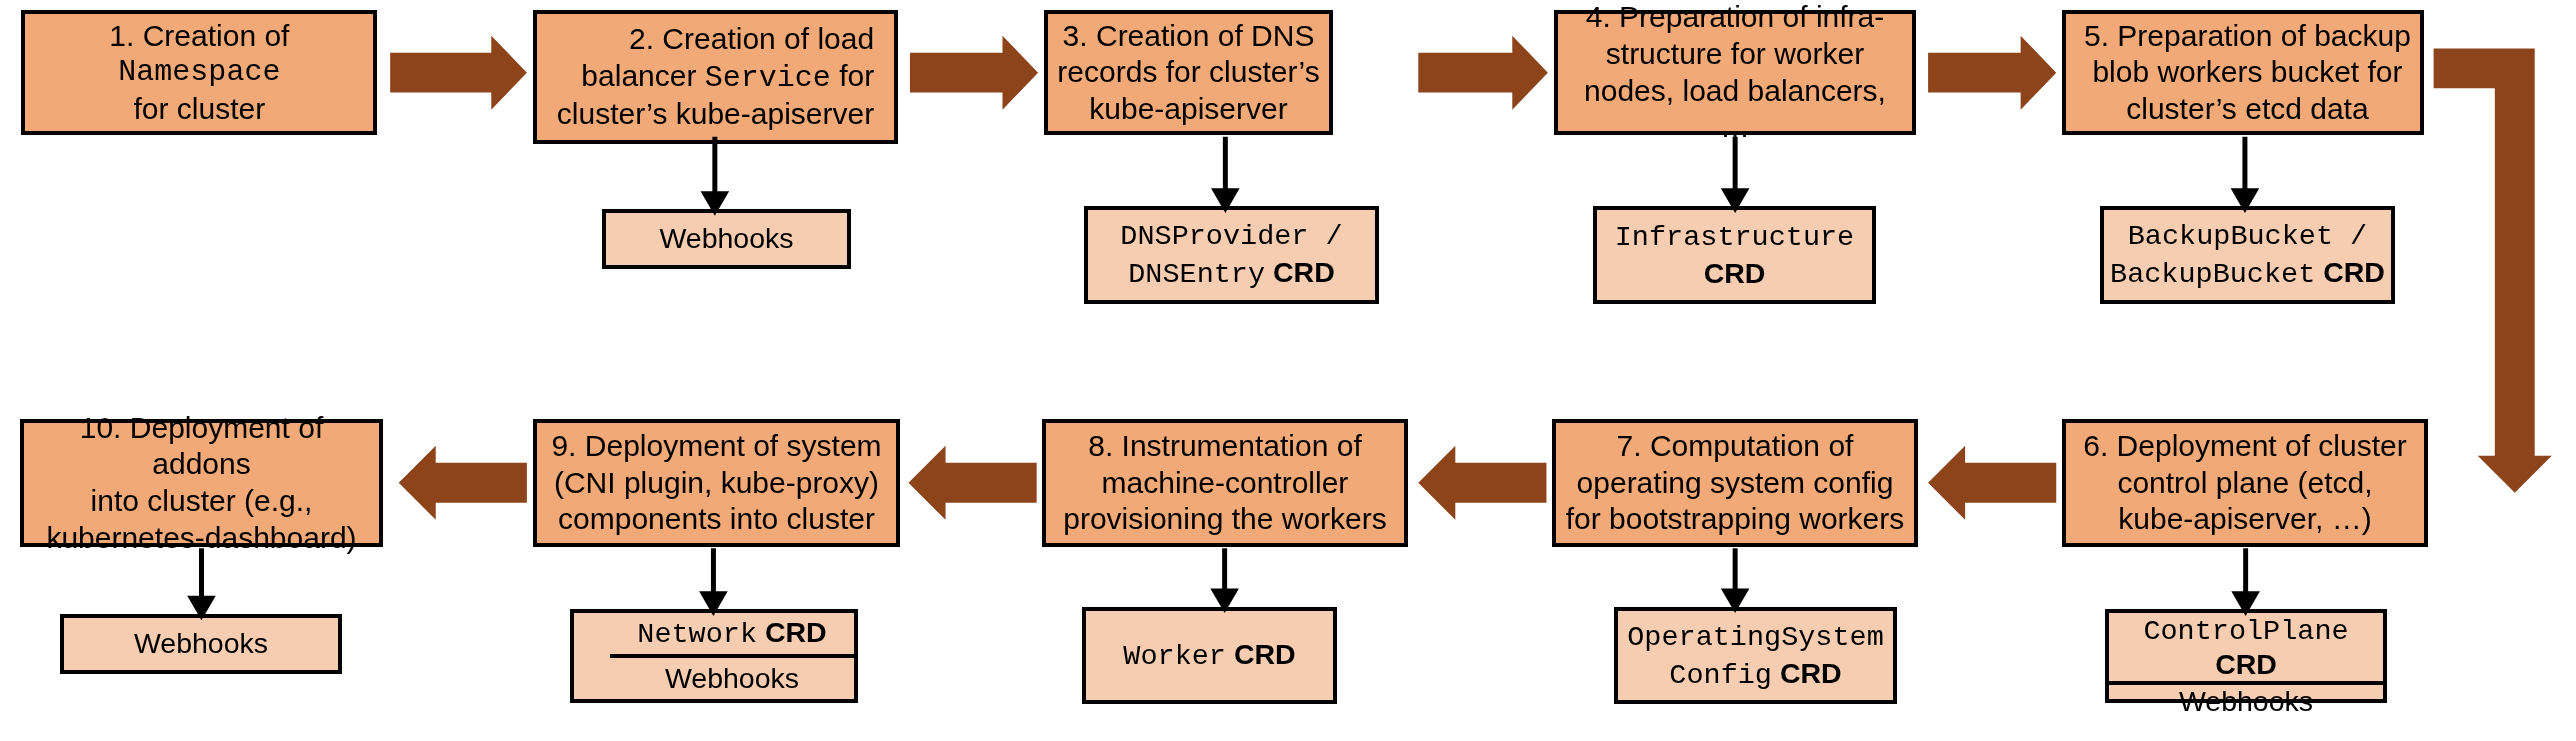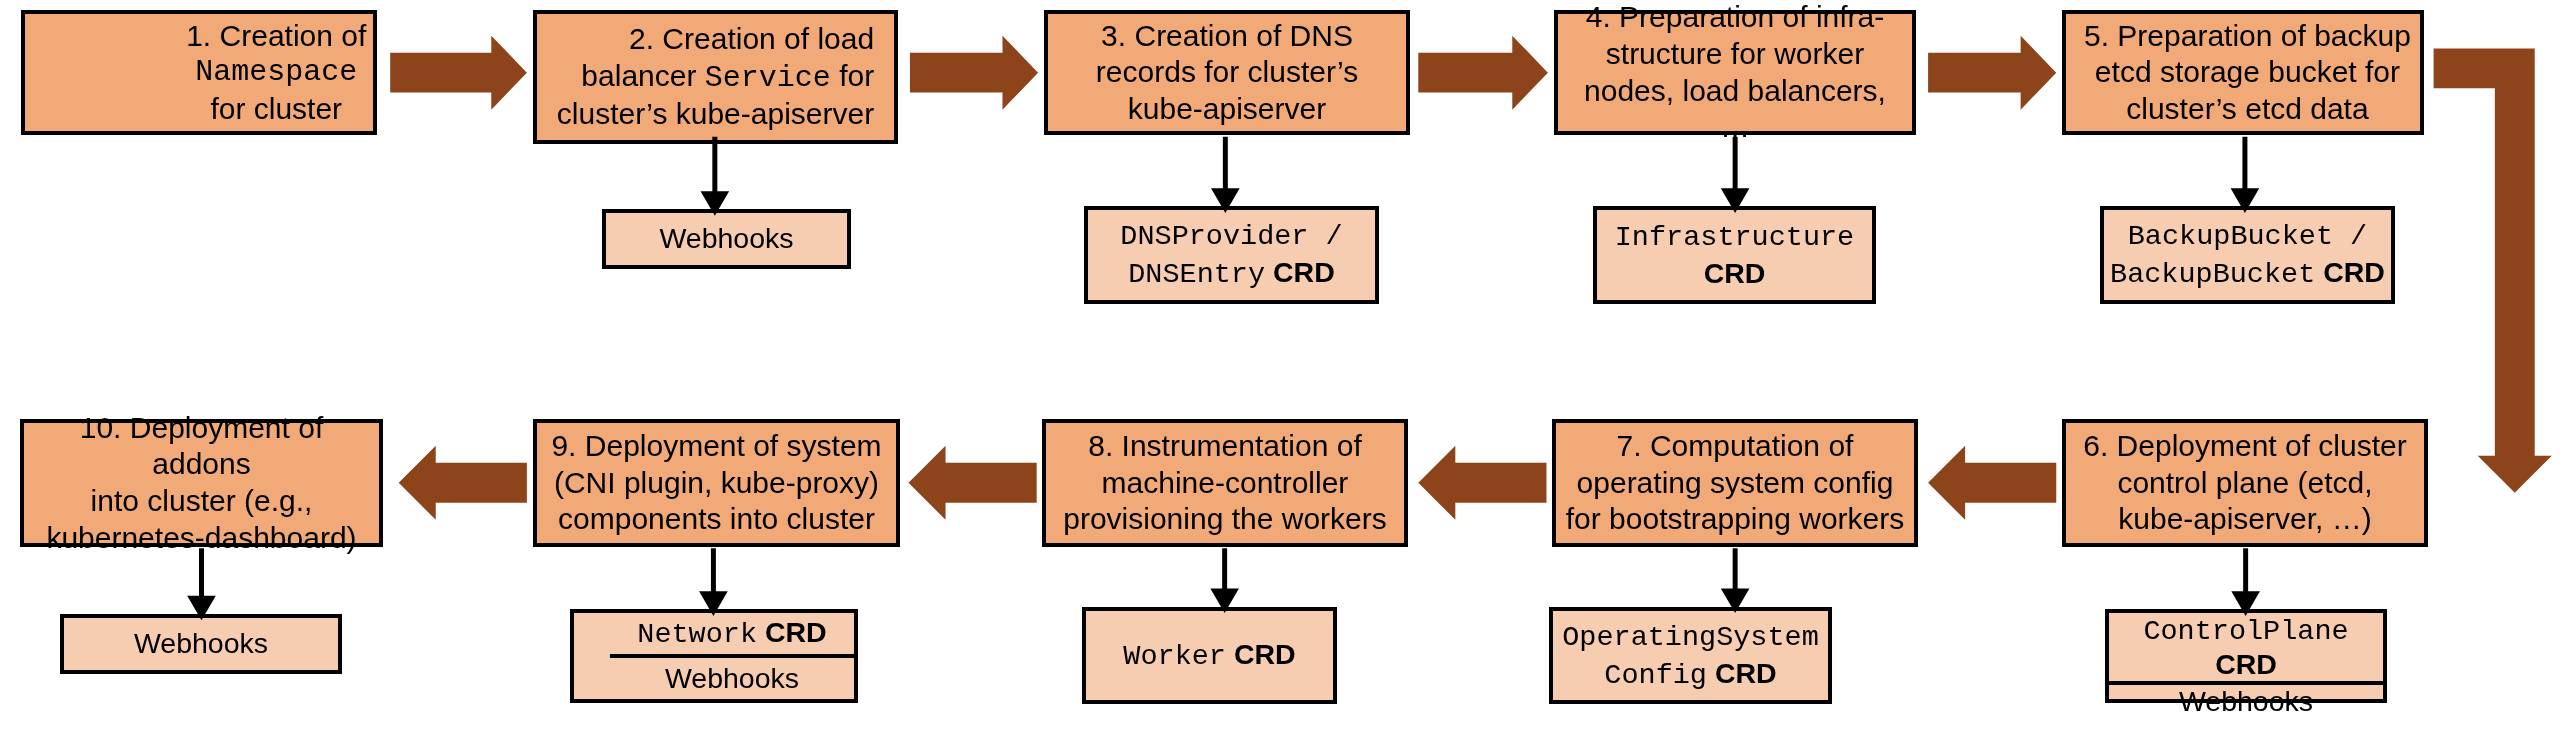--- a/index.html
+++ b/index.html
@@ -53,56 +53,56 @@
   .res-stack .cell.top{border-bottom:4.3px solid #000000;}
   .mono{font-family:"Liberation Mono", monospace;}
   .b{font-weight:bold;}
   svg.overlay{position:absolute;left:0;top:0;width:2576px;height:742px;pointer-events:none;}
 </style>
 </head>
 <body>
 
 <div id="canvas">
 
-  <div class="step-box" style="left:21.4px;top:10px;width:356px;height:125px;justify-content:flex-end;">
+  <div class="step-box" style="left:21.4px;top:10px;width:356px;height:125px;">
     <div>
       <span class="txt">1. Creation of</span>
       <span class="txt mono">Namespace</span>
       <span class="txt">for cluster</span>
     </div>
   </div>
 
   <div class="step-box" style="left:533px;top:10px;width:365px;height:134px;text-align:right;">
     <div>
       <span class="txt">2. Creation of load</span>
       <span class="txt"><span>balancer </span><span class="mono">Service</span><span> for</span></span>
       <span class="txt">cluster’s kube-apiserver</span>
     </div>
   </div>
 
-  <div class="step-box" style="left:1044px;top:10px;width:366px;height:125px;">
+  <div class="step-box" style="left:1044px;top:10px;width:289px;height:125px;">
     <div>
       <span class="txt">3. Creation of DNS</span>
       <span class="txt">records for cluster’s</span>
       <span class="txt">kube-apiserver</span>
     </div>
   </div>
 
   <div class="step-box" style="left:1554px;top:10px;width:362px;height:125px;">
     <div>
       <span class="txt">4. Preparation of infra-</span>
       <span class="txt">structure for worker</span>
       <span class="txt">nodes, load balancers, …</span>
     </div>
   </div>
 
   <div class="step-box" style="left:2062px;top:10px;width:362px;height:125px;padding-left:16px;">
     <div>
       <span class="txt">5. Preparation of backup</span>
-      <span class="txt">etcd storage bucket for</span>
+      <span class="txt">blob workers bucket for</span>
       <span class="txt">cluster’s etcd data</span>
     </div>
   </div>
 
   <div class="res-box" style="left:602px;top:209px;width:249px;height:60px;">
     <span>Webhooks</span>
   </div>
 
   <div class="res-box" style="left:1084px;top:206px;width:295px;height:98px;">
     <div>
@@ -178,21 +178,21 @@
     </div>
   </div>
 
   <div class="res-box" style="left:1082px;top:607px;width:255px;height:97px;">
     <div>
       <span class="txt mono">Worker</span>
       <span class="txt b">CRD</span>
     </div>
   </div>
 
-  <div class="res-box" style="left:1549px;top:607px;width:283px;height:97px;">
+  <div class="res-box" style="left:1614px;top:607px;width:283px;height:97px;">
     <div>
       <span class="txt mono">OperatingSystem</span>
       <span class="txt"><span class="mono">Config</span> <span class="b">CRD</span></span>
     </div>
   </div>
 
   <div class="res-stack" style="left:2105px;top:609px;width:282px;height:94px;">
     <div class="cell top">
       <span><span class="mono">ControlPlane</span> <span class="b">CRD</span></span>
     </div>

